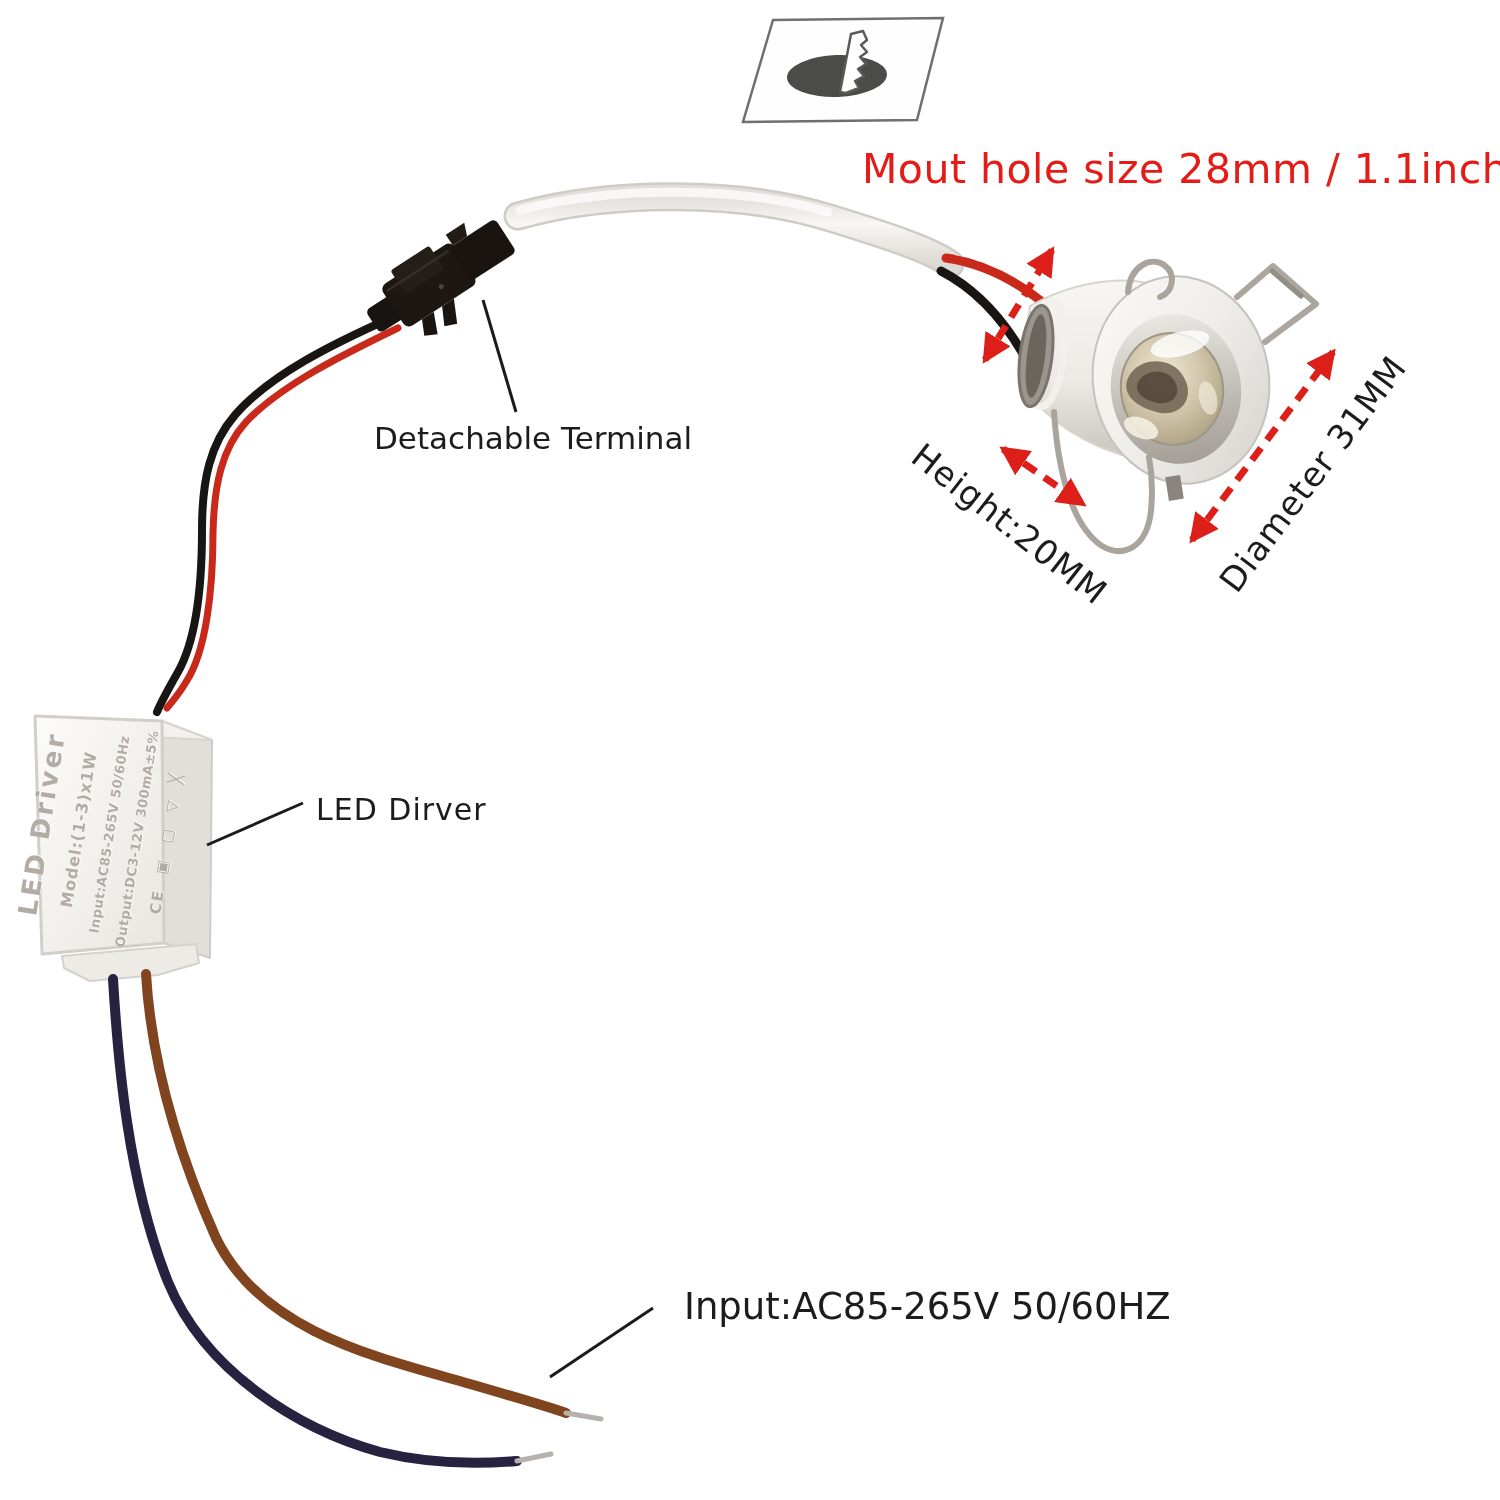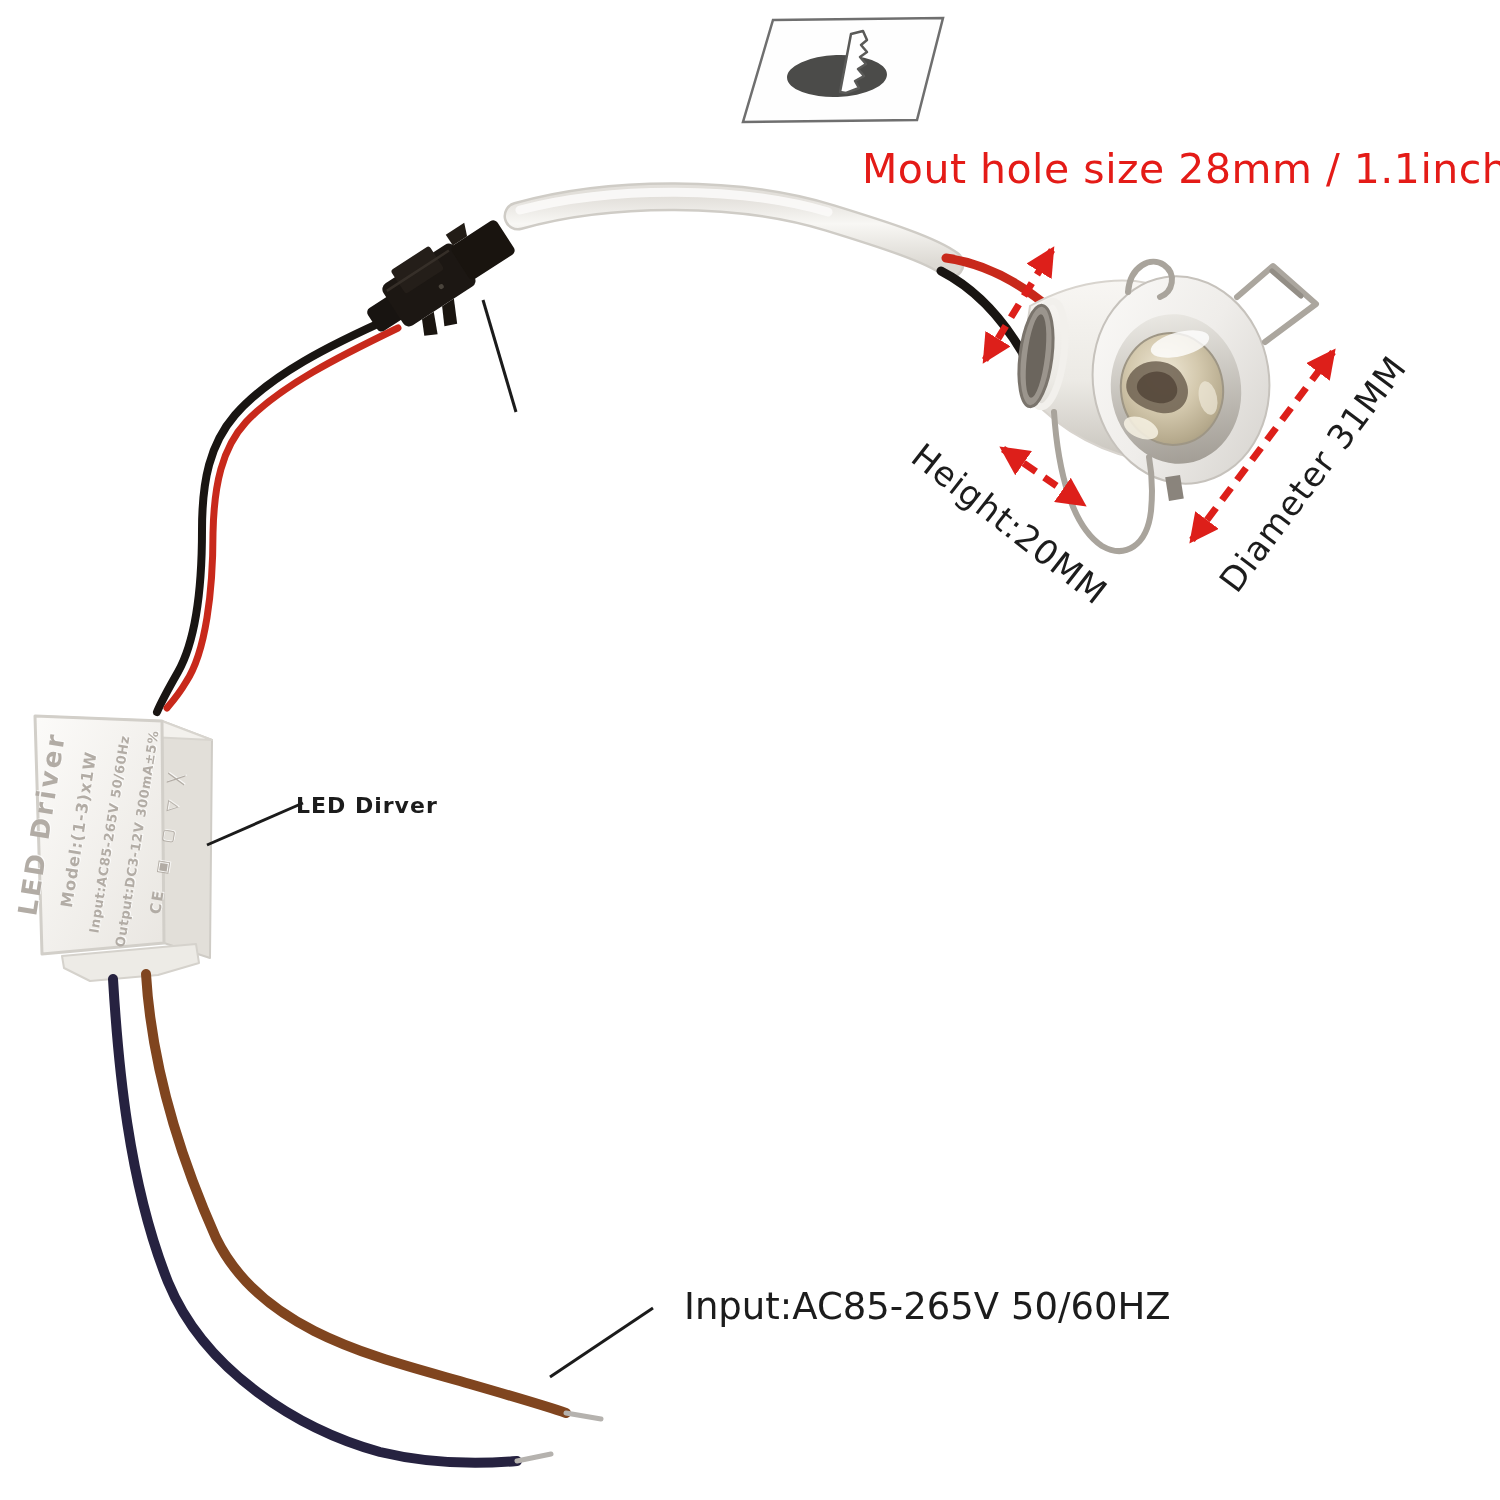--- a/index.html
+++ b/index.html
@@ -6,21 +6,21 @@
   #canvas{
     position:relative;width:1500px;height:1500px;background:#ffffff;overflow:hidden;
     font-family:"DejaVu Sans",sans-serif;
   }
   #photo-layer{position:absolute;left:0;top:0;width:1500px;height:1500px;}
   .label{position:absolute;white-space:nowrap;color:#1c1c1c;line-height:1.15;}
   .label-red{
     left:862px;top:146px;font-size:41px;letter-spacing:.5px;color:#e41b17;
   }
   .label-terminal{left:374px;top:421px;font-size:31px;}
-  .label-driver{left:296px;top:793px;font-size:22px;letter-spacing:1px;font-weight:bold;}
+  .label-driver{left:316px;top:793px;font-size:30px;letter-spacing:1px;}
   .label-input{left:684px;top:1286px;font-size:37px;}
   .label-height{
     left:928px;top:436px;font-size:34px;letter-spacing:1px;
     transform:rotate(38deg);transform-origin:0 0;
   }
   .label-diameter{
     left:1212px;top:576px;font-size:34px;letter-spacing:1px;
     transform:rotate(-53deg);transform-origin:0 0;
   }
   
@@ -154,17 +154,18 @@
 
   <div class="driver-text">
     <div class="t1">LED Driver</div>
     <div class="t2">Model:(1-3)x1W</div>
     <div class="t3">Input:AC85-265V 50/60Hz</div>
     <div class="t4">Output:DC3-12V 300mA±5%</div>
     <div class="t5">CE ▣ ▢ ▽ ╳</div>
   </div>
 
   <div class="label label-red">Mout hole size 28mm / 1.1inch</div>
+  <div class="label label-terminal">Detachable Terminal</div>
   <div class="label label-height">Height:20MM</div>
   <div class="label label-diameter">Diameter 31MM</div>
   <div class="label label-driver">LED Dirver</div>
   <div class="label label-input">Input:AC85-265V 50/60HZ</div>
 </div>
 
 </body></html>

